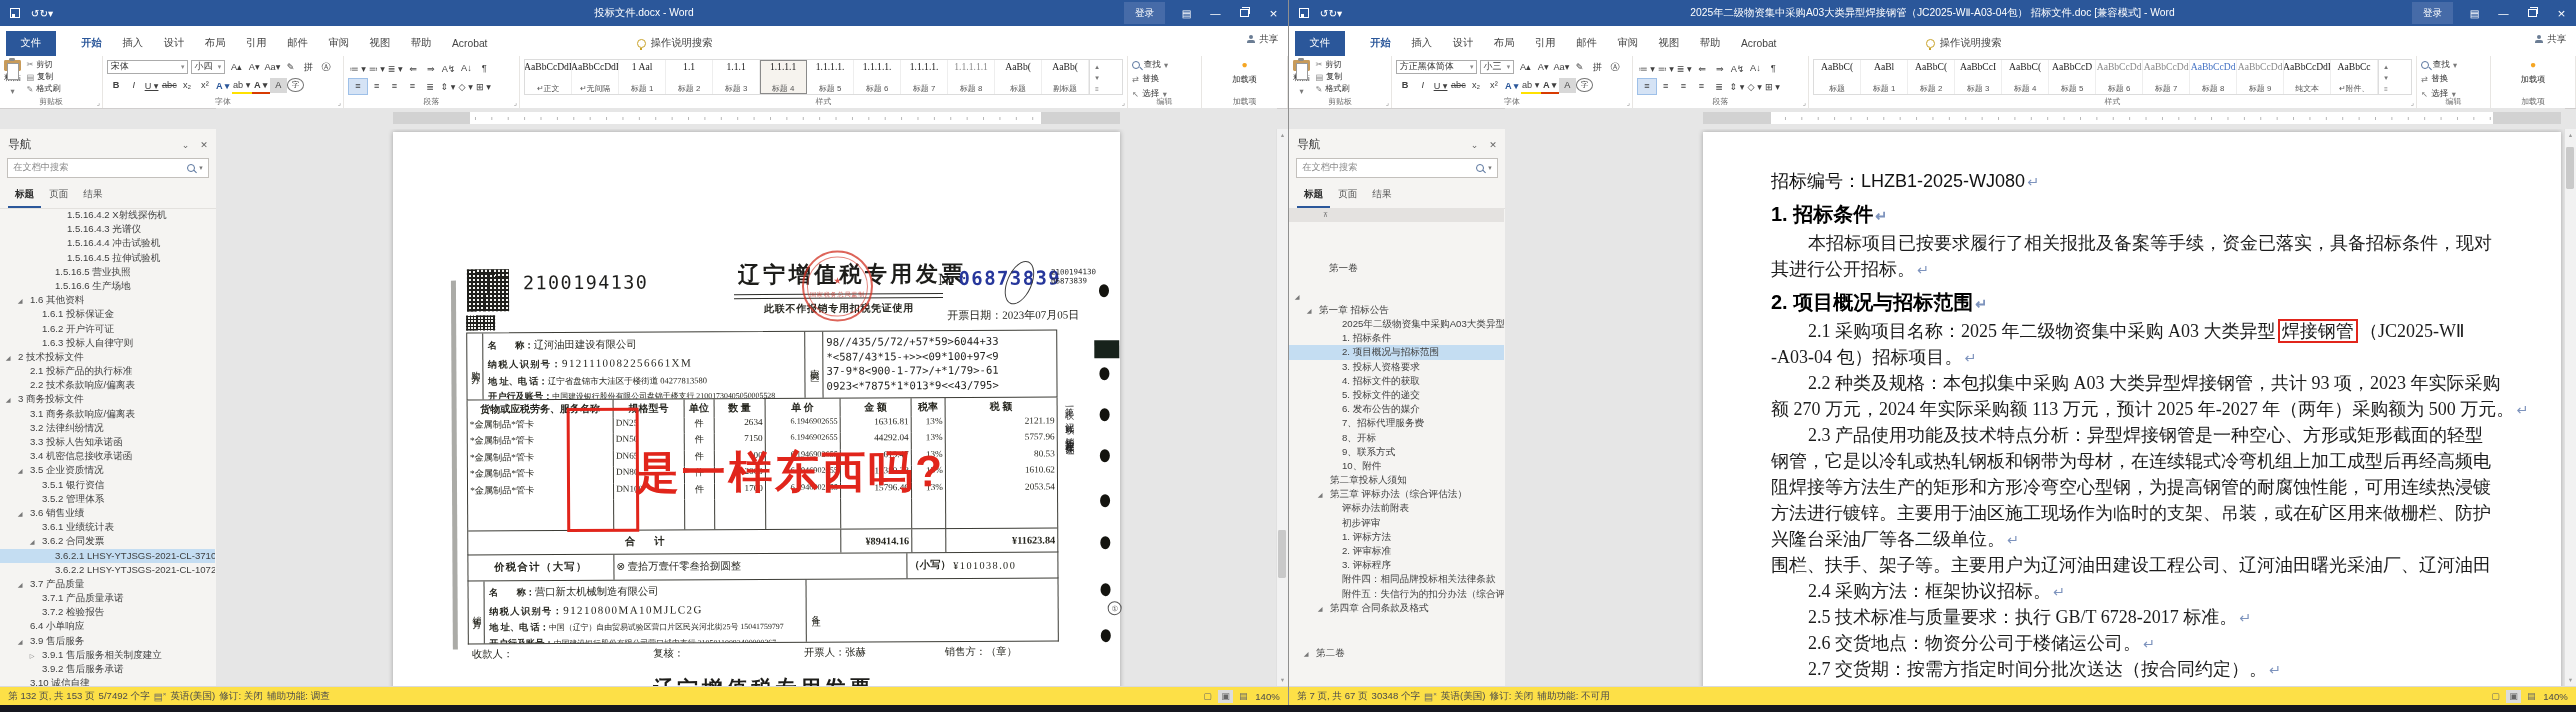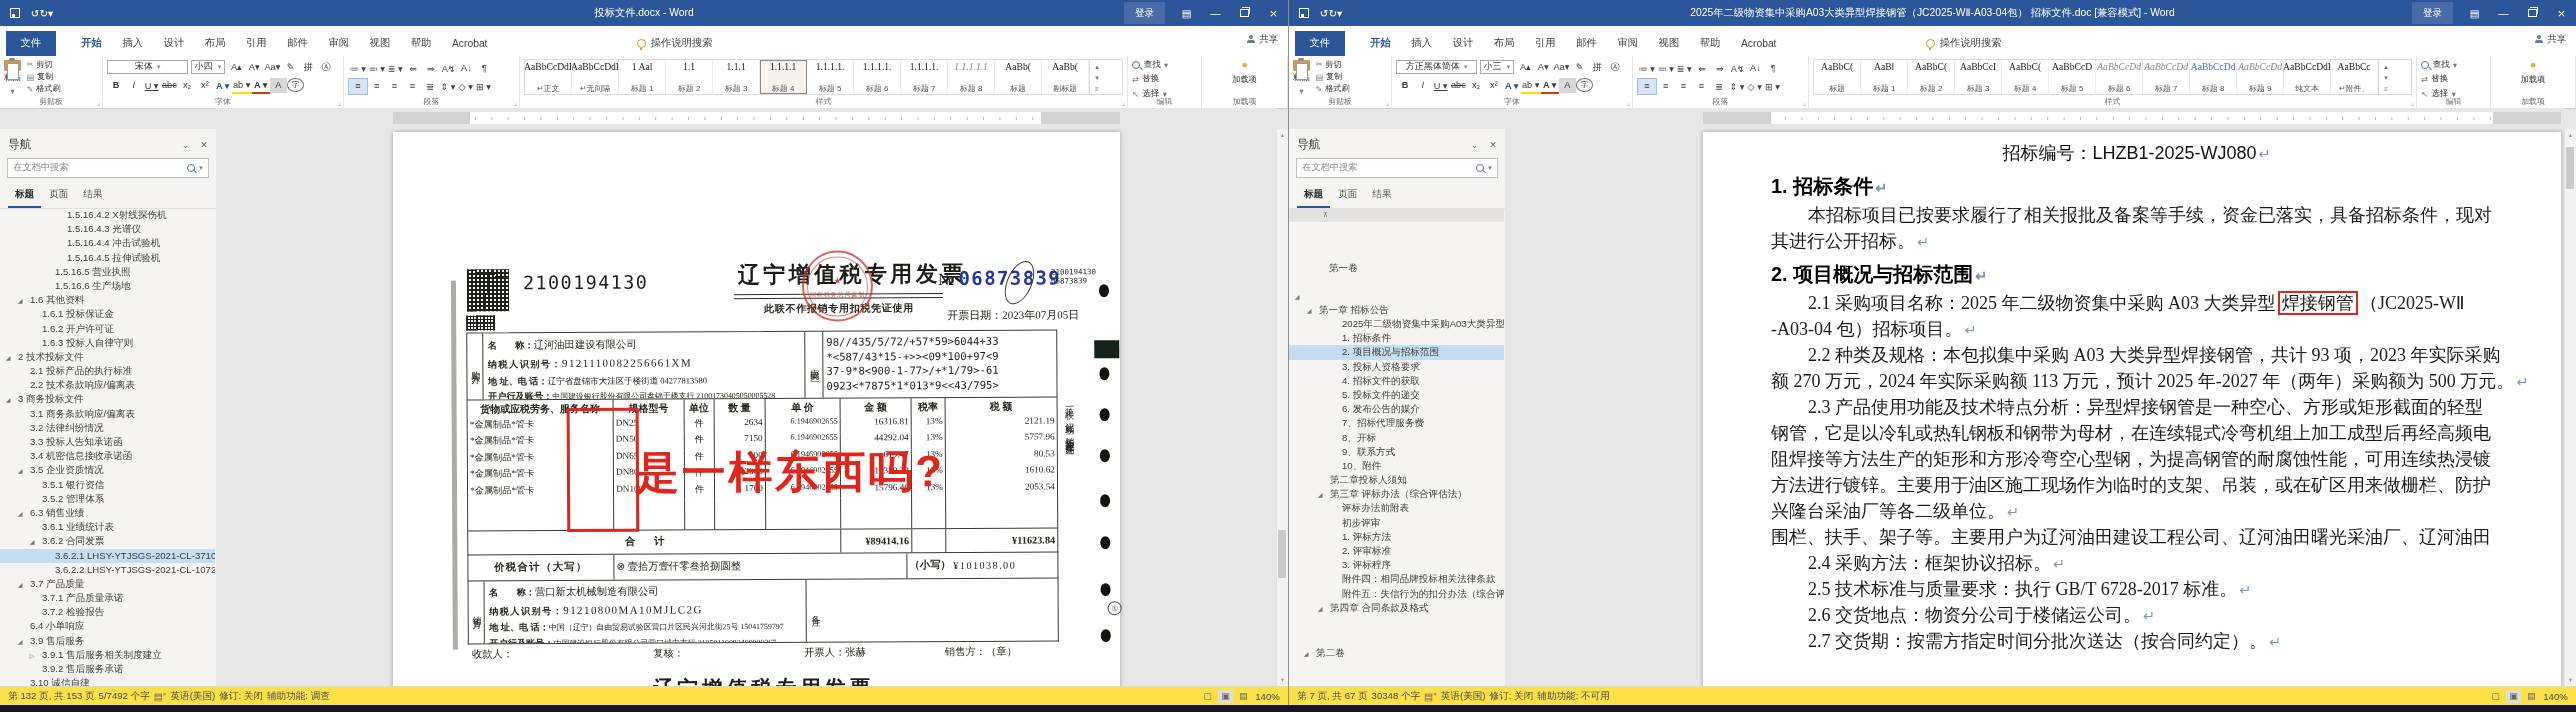--- a/index.html
+++ b/index.html
@@ -45,38 +45,38 @@
   .ic-paste{width:16.4px;height:19px;position:relative;background:#c89b5a;border-radius:1.4px;}
   .ic-paste::before{content:"";position:absolute;left:2.7px;top:3.4px;width:10.3px;height:14.4px;background:#fff;border:0.7px solid #999;}
   .ic-paste::after{content:"";position:absolute;left:4.8px;top:-2.1px;width:6.2px;height:2.7px;background:#8a8a8a;border-radius:1.4px;}
   .cliptools{display:flex;flex-direction:column;gap:1.4px;font-size:8.2px;color:#333;}
   .cliptools .ct{display:flex;gap:2.7px;align-items:center;white-space:nowrap;}
   .cg{color:#7a7a7a;font-size:8.2px;}
   .g-font{width:241px;}
   .frow1{display:flex;gap:2.7px;align-items:center;}
   .fsel{border:0.7px solid #ababab;font-size:9px;color:#333;padding:0.7px 2.7px;display:flex;align-items:center;gap:4.1px;height:13.7px;box-sizing:border-box;background:#fff;}
   .fsel .cv{color:#8a8a8a;font-size:6.8px;}
-  .fname{width:81px;justify-content:center;}
+  .fname{width:81px;justify-content:space-between;}
   .fsize{width:34px;justify-content:space-between;}
   .rbtn{min-width:15px;height:15px;display:inline-flex;align-items:center;justify-content:center;font-size:9.2px;color:#3f3f3f;padding:0 1.4px;}
   .frow2,.prow1,.prow2{display:flex;align-items:center;margin-top:2.1px;}
   .rbtn.bold{font-weight:bold;} .rbtn.ital{font-style:italic;} .rbtn.und{text-decoration:underline;}
   .rbtn.strk{text-decoration:line-through;}
   .rbtn.blue{color:#2b579a;font-weight:bold;} .rbtn.hl{border-bottom:2.7px solid #ffe100;}
   .rbtn.red{border-bottom:2.7px solid #d83b01;font-weight:bold;} .rbtn.box{background:#d8d8d8;}
   .rbtn.circ{border:0.7px solid #777;border-radius:50%;font-size:7.5px;width:11.6px;height:11.6px;min-width:11.6px;}
   .rbtn.onb{background:#d5e3f5;border:0.7px solid #9ec0e8;}
   .g-para{width:176px;}
   .g-styles{width:608px;}
   .sgal{display:flex;border:0.7px solid #dcdcdc;margin-top:0.7px;background:#fff;}
   .scell{width:46px;height:34px;border-right:0.7px solid #eee;display:flex;flex-direction:column;align-items:center;justify-content:center;gap:11px;overflow:hidden;flex:none;}
   .scell .pv{font-family:"Liberation Serif",serif;font-size:9.6px;color:#222;white-space:nowrap;}
   .scell .lb{font-size:7.9px;color:#555;white-space:nowrap;}
   .scell.sel{outline:1.4px solid #8a8a8a;outline-offset:-1.4px;background:#f6f3ee;}
-  .scell.it .pv{font-style:italic;color:#8a8a8a;}
+  .scell.it .pv{color:#8a8a8a;}
   .scell.bl .pv{color:#4472c4;}
   .sarr{width:13.7px;display:flex;flex-direction:column;align-items:center;justify-content:space-around;color:#777;font-size:6.2px;border-left:0.7px solid #ddd;}
   .g-edit{width:74px;display:flex;flex-direction:column;gap:2.1px;padding-top:3.4px;font-size:8.5px;color:#333;}
   .ge{display:flex;align-items:center;gap:3.4px;white-space:nowrap;}
   .ic-lens{width:6.2px;height:6.2px;border:1.4px solid #59759e;border-radius:50%;position:relative;display:inline-block;}
   .ic-lens::after{content:"";position:absolute;width:4.1px;height:1.4px;background:#59759e;transform:rotate(45deg);right:-3.4px;bottom:-1.4px;}
   .g-add{flex:1;display:flex;flex-direction:column;align-items:center;padding-top:2.7px;font-size:8.2px;color:#333;}
   .dot{color:#f5a623;font-size:10.3px;}
 
   
@@ -110,21 +110,21 @@
 
   
   .status{position:absolute;left:0;right:0;bottom:0;height:20.5px;background:#fde047;border-top:0.7px solid #dadada;display:flex;align-items:center;font-size:9.6px;color:#4b4b4b;padding:0 8.2px;gap:4px;box-sizing:border-box;white-space:nowrap;}
   .status .sp{flex:1;}
   .vicons{display:flex;gap:2.7px;align-items:center;color:#666;font-size:9px;}
   .vic{padding:1.4px 3.4px;} .vic.on{background:#dcdcdc;}
 
   
   .rdoc{position:absolute;left:68px;top:8.2px;right:59px;}
   .dline{height:26px;line-height:26px;font-family:"Liberation Serif",serif;font-size:18px;color:#1c1c1c;white-space:nowrap;overflow:visible;}
-  .dline.ref{text-align:center;font-family:"Liberation Sans",sans-serif;font-size:18px;color:#111;}
+  .dline.ref{text-align:left;font-family:"Liberation Sans",sans-serif;font-size:18px;color:#111;margin-top:28px;}
   .dline.h{font-family:"Liberation Sans",sans-serif;font-weight:bold;font-size:20px;color:#000;height:36px;line-height:40px;}
   .dline.ind{padding-left:37px;}
   .pil{color:#7d93bd;font-family:"Liberation Sans",sans-serif;font-size:14.4px;margin-left:2.1px;}
   .redbox{display:none;}
   .redbox.show{display:inline;border:2.7px solid #e1251b;padding:0 2.1px;margin:0 2.1px;}
 
   
   .inv{position:absolute;left:74px;top:133px;width:591px;font-family:"Liberation Serif",serif;color:#26261f;transform:rotate(-0.3deg);}
   .iedge{position:absolute;left:-15px;top:13.7px;width:4.8px;height:369px;background:#8f8f89;opacity:.75;}
   .ih{position:relative;height:66px;}
@@ -434,21 +434,21 @@
           <div class="navitem" style="padding-left: 30px;"><span class="tri"></span><span>2.1 投标产品的执行标准</span></div>
           <div class="navitem" style="padding-left: 30px;"><span class="tri"></span><span>2.2 技术条款响应/偏离表</span></div>
           <div class="navitem" style="padding-left: 18px;"><span class="tri">◢</span><span>3 商务投标文件</span></div>
           <div class="navitem" style="padding-left: 30px;"><span class="tri"></span><span>3.1 商务条款响应/偏离表</span></div>
           <div class="navitem" style="padding-left: 30px;"><span class="tri"></span><span>3.2 法律纠纷情况</span></div>
           <div class="navitem" style="padding-left: 30px;"><span class="tri"></span><span>3.3 投标人告知承诺函</span></div>
           <div class="navitem" style="padding-left: 30px;"><span class="tri"></span><span>3.4 机密信息接收承诺函</span></div>
           <div class="navitem" style="padding-left: 30px;"><span class="tri">◢</span><span>3.5 企业资质情况</span></div>
           <div class="navitem" style="padding-left: 42px;"><span class="tri"></span><span>3.5.1 银行资信</span></div>
           <div class="navitem" style="padding-left: 42px;"><span class="tri"></span><span>3.5.2 管理体系</span></div>
-          <div class="navitem" style="padding-left: 30px;"><span class="tri">◢</span><span>6.3 销售业绩</span></div>
+          <div class="navitem" style="padding-left: 30px;"><span class="tri">◢</span><span>3.6 销售业绩</span></div>
           <div class="navitem" style="padding-left: 42px;"><span class="tri"></span><span>3.6.1 业绩统计表</span></div>
           <div class="navitem" style="padding-left: 42px;"><span class="tri">◢</span><span>3.6.2 合同发票</span></div>
           <div class="navitem sel" style="padding-left: 55px;"><span class="tri"></span><span>3.6.2.1 LHSY-YTJSGS-2021-CL-3710</span></div>
           <div class="navitem" style="padding-left: 55px;"><span class="tri"></span><span>3.6.2.2 LHSY-YTJSGS-2021-CL-10728</span></div>
           <div class="navitem" style="padding-left: 30px;"><span class="tri">◢</span><span>3.7 产品质量</span></div>
           <div class="navitem" style="padding-left: 42px;"><span class="tri"></span><span>3.7.1 产品质量承诺</span></div>
           <div class="navitem" style="padding-left: 42px;"><span class="tri"></span><span>3.7.2 检验报告</span></div>
           <div class="navitem" style="padding-left: 30px;"><span class="tri"></span><span>6.4 小单响应</span></div>
           <div class="navitem" style="padding-left: 30px;"><span class="tri">◢</span><span>3.9 售后服务</span></div>
           <div class="navitem" style="padding-left: 42px;"><span class="tri">▷</span><span>3.9.1 售后服务相关制度建立</span></div>

